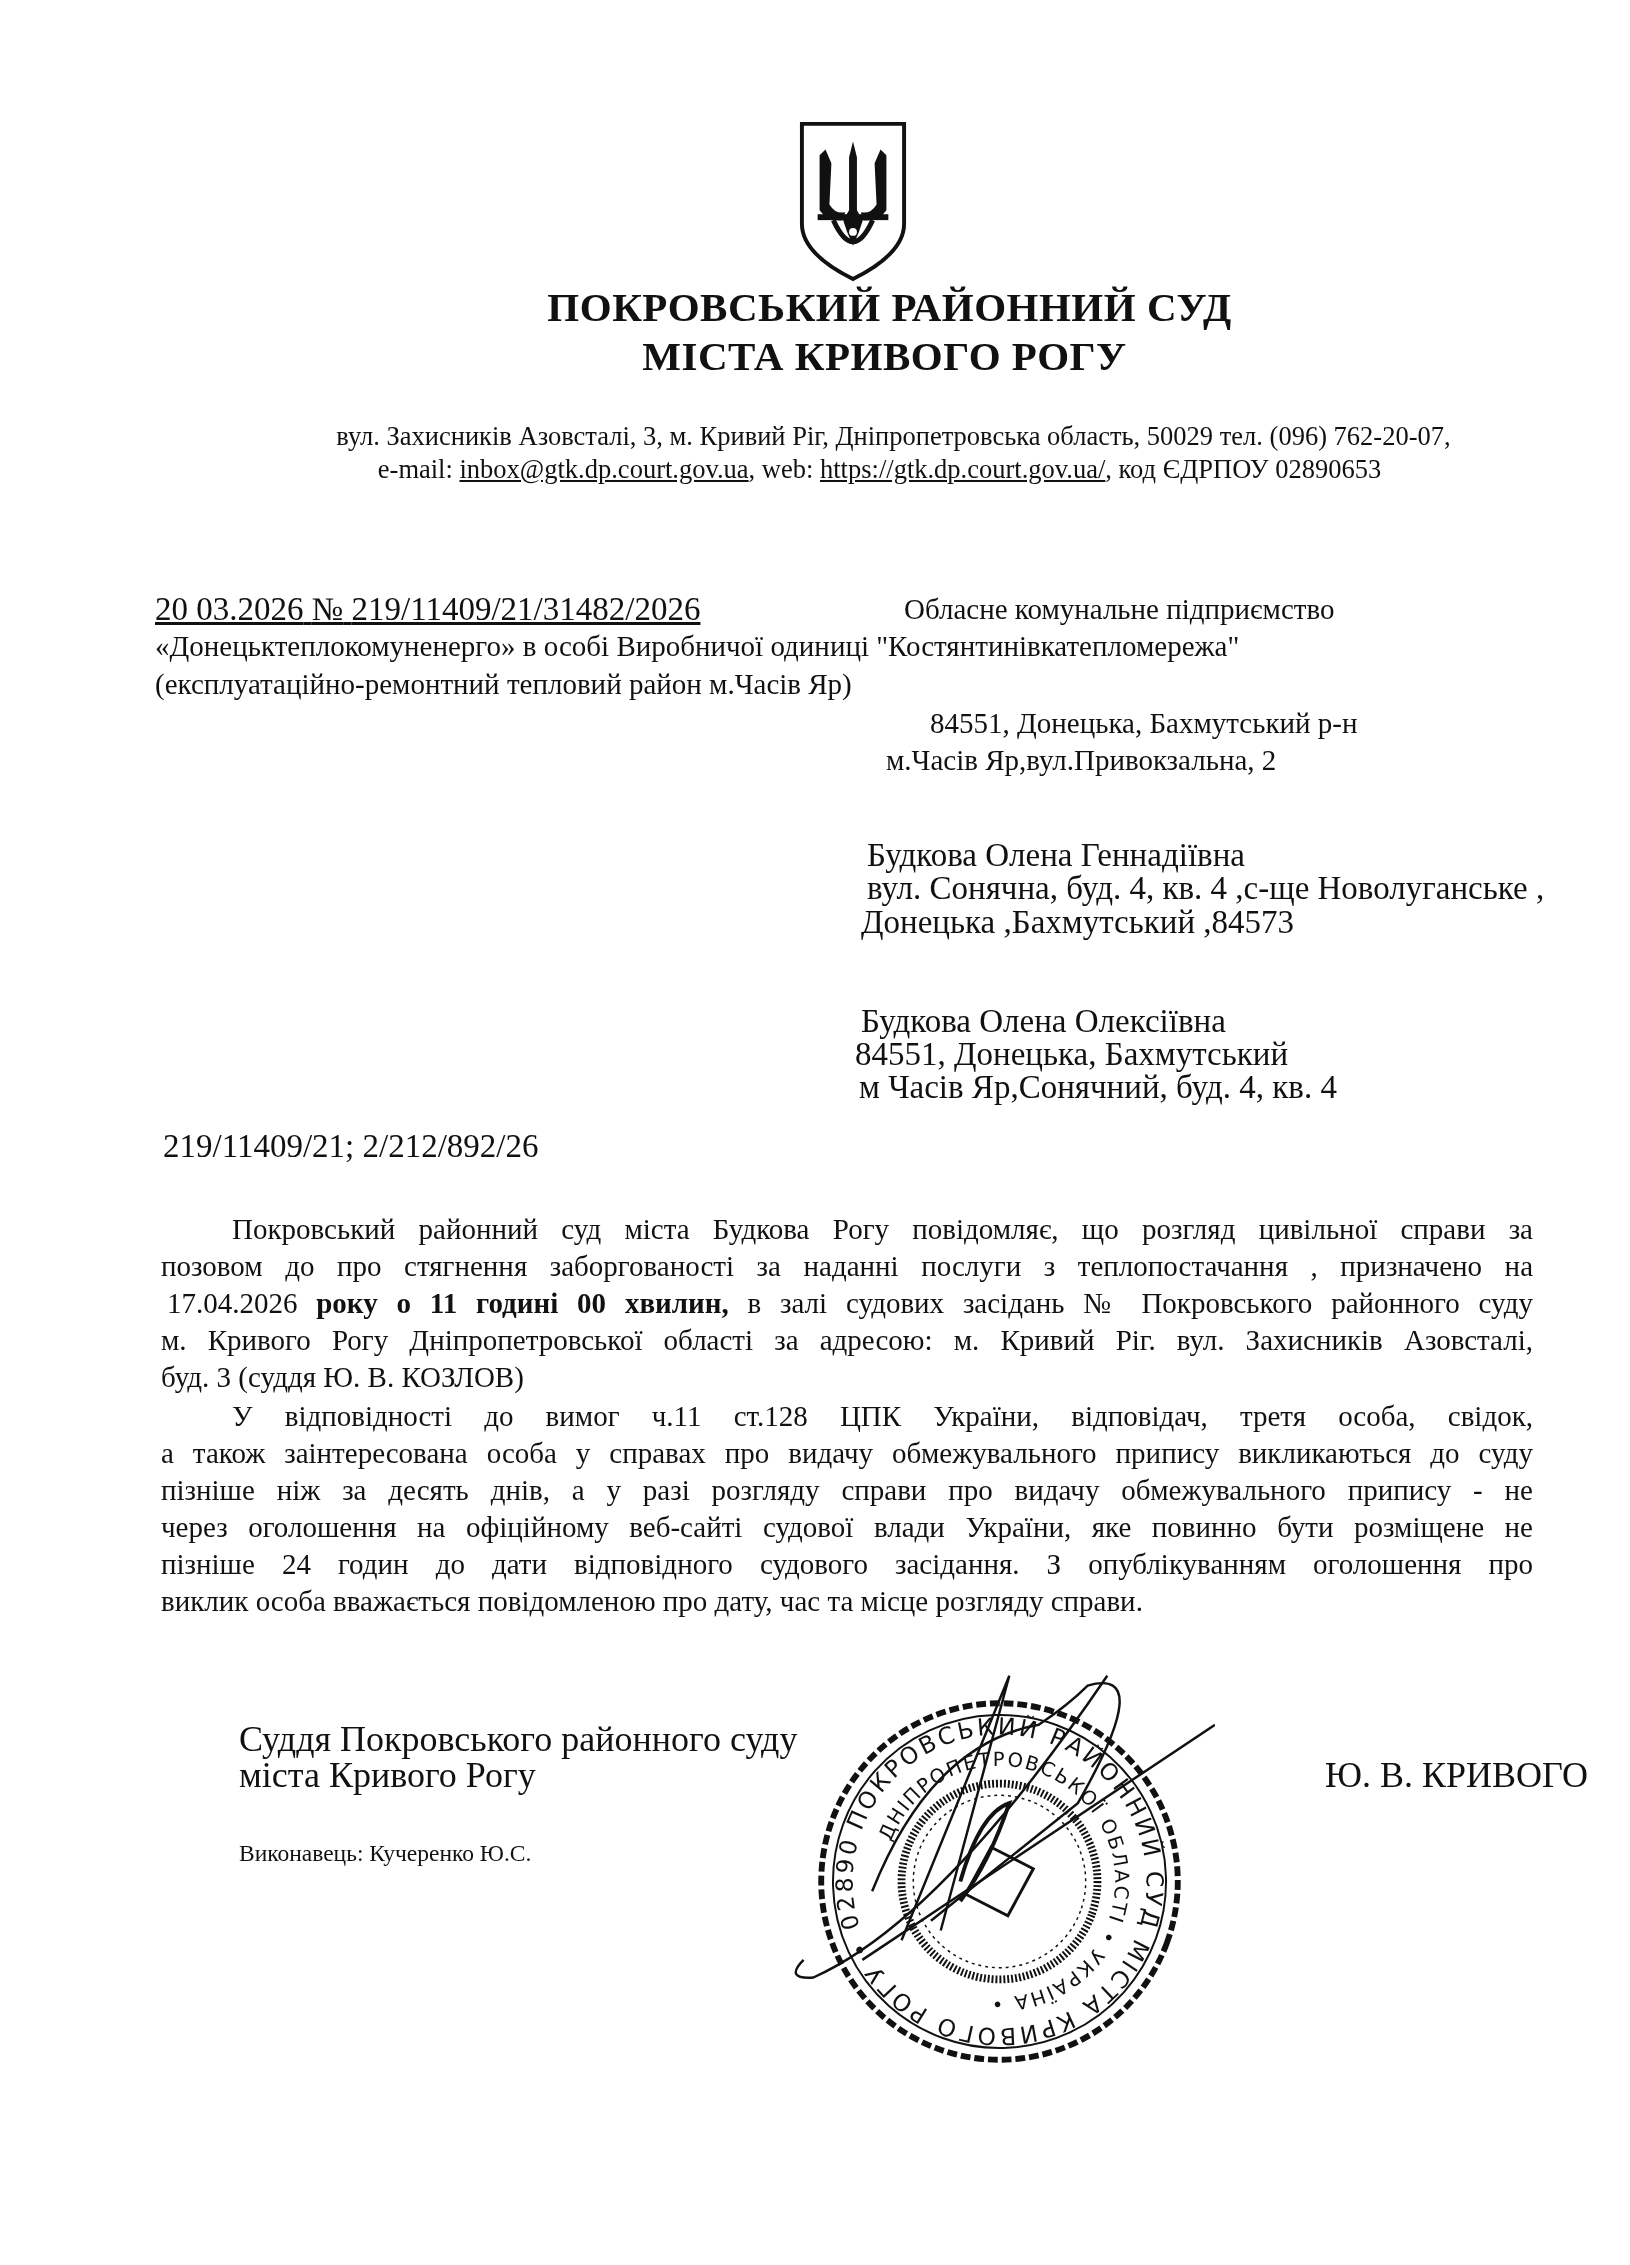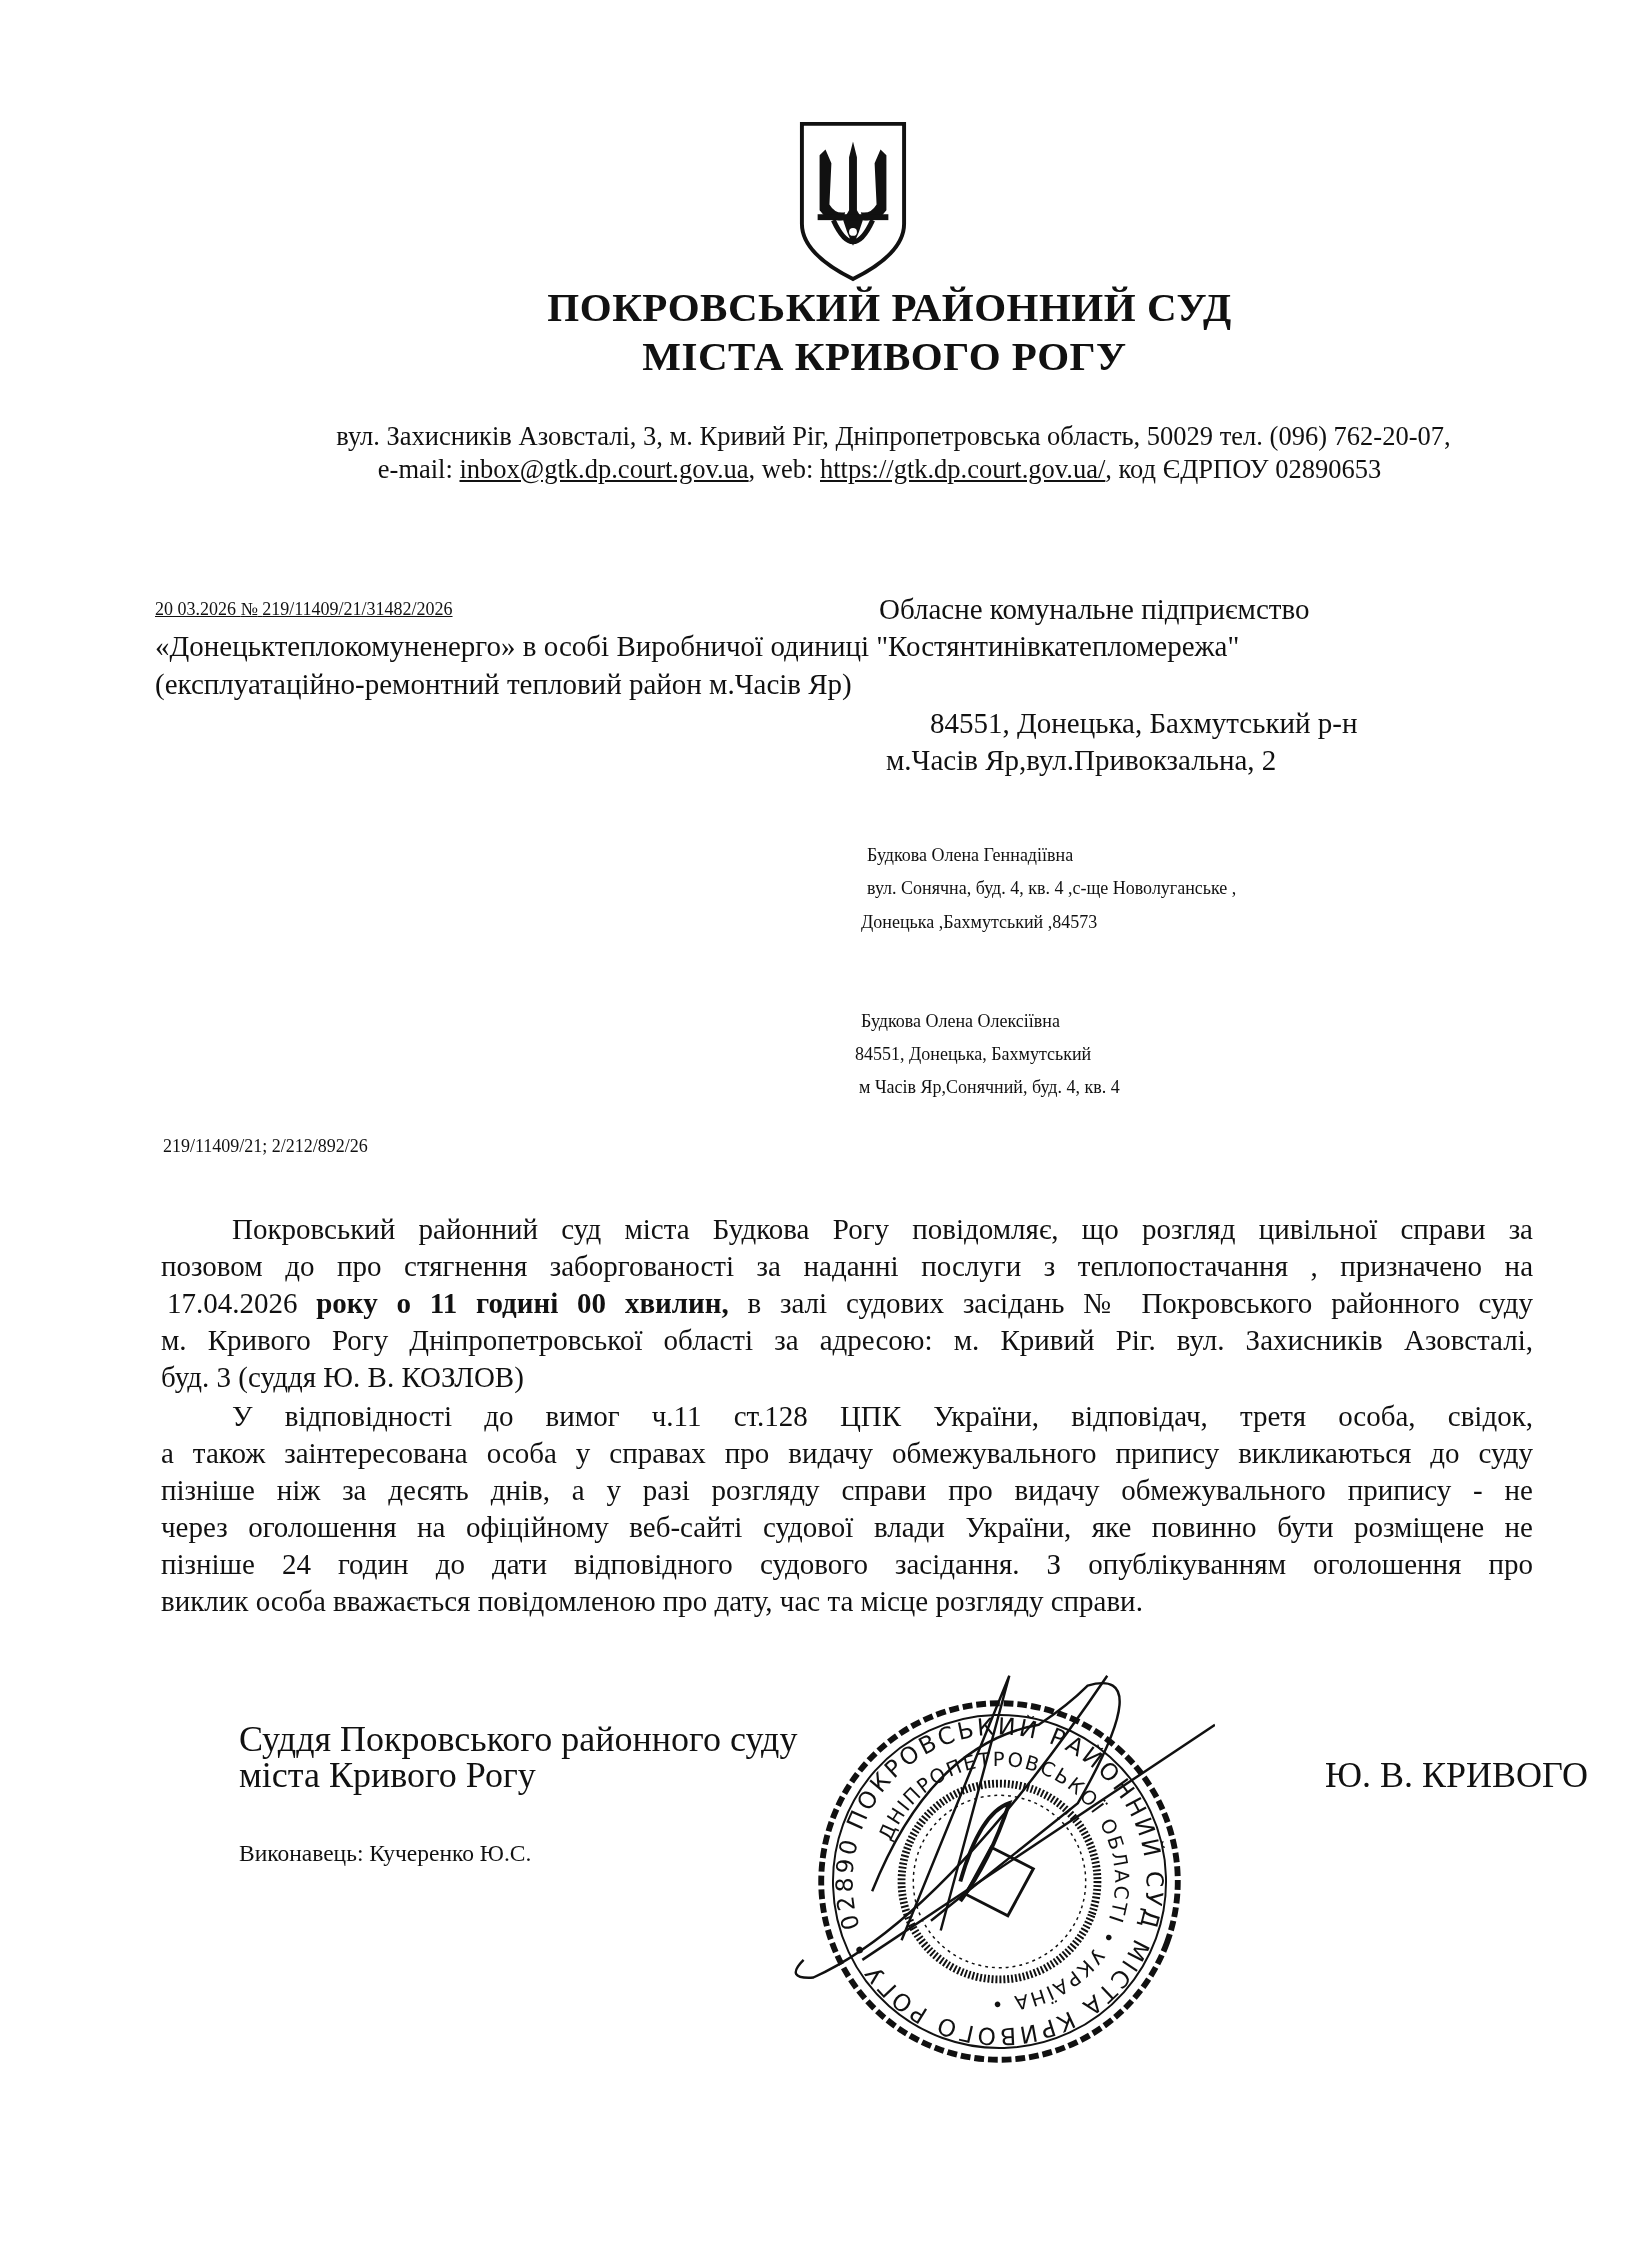--- a/index.html
+++ b/index.html
@@ -8,21 +8,21 @@
     .abs { position: absolute; }
     .coat { left: 794px; top: 116px; width: 118px; height: 167px; }
     .court-title { left: 0; width: 1631px; text-align: center; font-weight: bold;
                    font-size: 41px; line-height: 51px; letter-spacing: 0.5px; }
     .court-title.l1 { top: 282px; left: 74px; }
     .court-title.l2 { top: 331px; left: 69px; }
     .contact { left: 0; width: 1631px; text-align: center; font-size: 26.5px; line-height: 33px; }
     .contact.l1 { top: 420px; left: 78px; }
     .contact.l2 { top: 453px; left: 64px; }
     .contact u { text-decoration: underline; }
-    .t27 { font-size: 18px; line-height: 33px; white-space: nowrap; }
+    .t27 { font-size: 33px; line-height: 33px; white-space: nowrap; }
     .t29 { font-size: 36px; line-height: 36px; white-space: nowrap; }
     .t30 { font-size: 29px; line-height: 37px; white-space: nowrap; }
     .outno { left: 155px; top: 593px; text-decoration: underline; }
     .body-text { left: 161px; width: 1372px; font-size: 29px; line-height: 37px; text-align: justify; }
     .body-line { display: block; white-space: nowrap; text-align: justify; text-align-last: justify; }
     .body-line.last { text-align-last: left; }
     .indent { padding-left: 71px; }
     b { font-weight: bold; }
     .seal { left: 784px; top: 1666px; width: 431px; height: 431px; }
   </style>
@@ -57,21 +57,21 @@
   <span>код ЄДРПОУ 02890653</span>
 </div>
 
 <div class="abs outno t27">
   <span>20 03.2026</span>
   <span>№</span>
   <span>219/11409/21/31482/2026</span>
 </div>
 
 <div>
-  <div class="abs t30" style="left:879px; top:591px;">Обласне комунальне підприємство</div>
+  <div class="abs t30" style="left:904px; top:591px;">Обласне комунальне підприємство</div>
   <div class="abs t30" style="left:155px; top:628px;">«Донецьктеплокомуненерго» в особі  Виробничої одиниці "Костянтинівкатепломережа"</div>
   <div class="abs t30" style="left:155px; top:666px;">(експлуатаційно-ремонтний тепловий район м.Часів Яр)</div>
   <div class="abs t30" style="left:930px; top:705px;">84551,  Донецька,  Бахмутський р-н</div>
   <div class="abs t30" style="left:886px; top:742px;">м.Часів Яр,вул.Привокзальна, 2</div>
 </div>
 
 <div>
   <div class="abs t27" style="left:867px; top:839px;text-align:center;">Будкова Олена Геннадіївна</div>
   <div class="abs t27" style="left:867px; top:872px;">вул. Сонячна, буд. 4, кв. 4 ,с-ще Новолуганське ,</div>
   <div class="abs t27" style="left:861px; top:906px;">Донецька ,Бахмутський ,84573</div>

